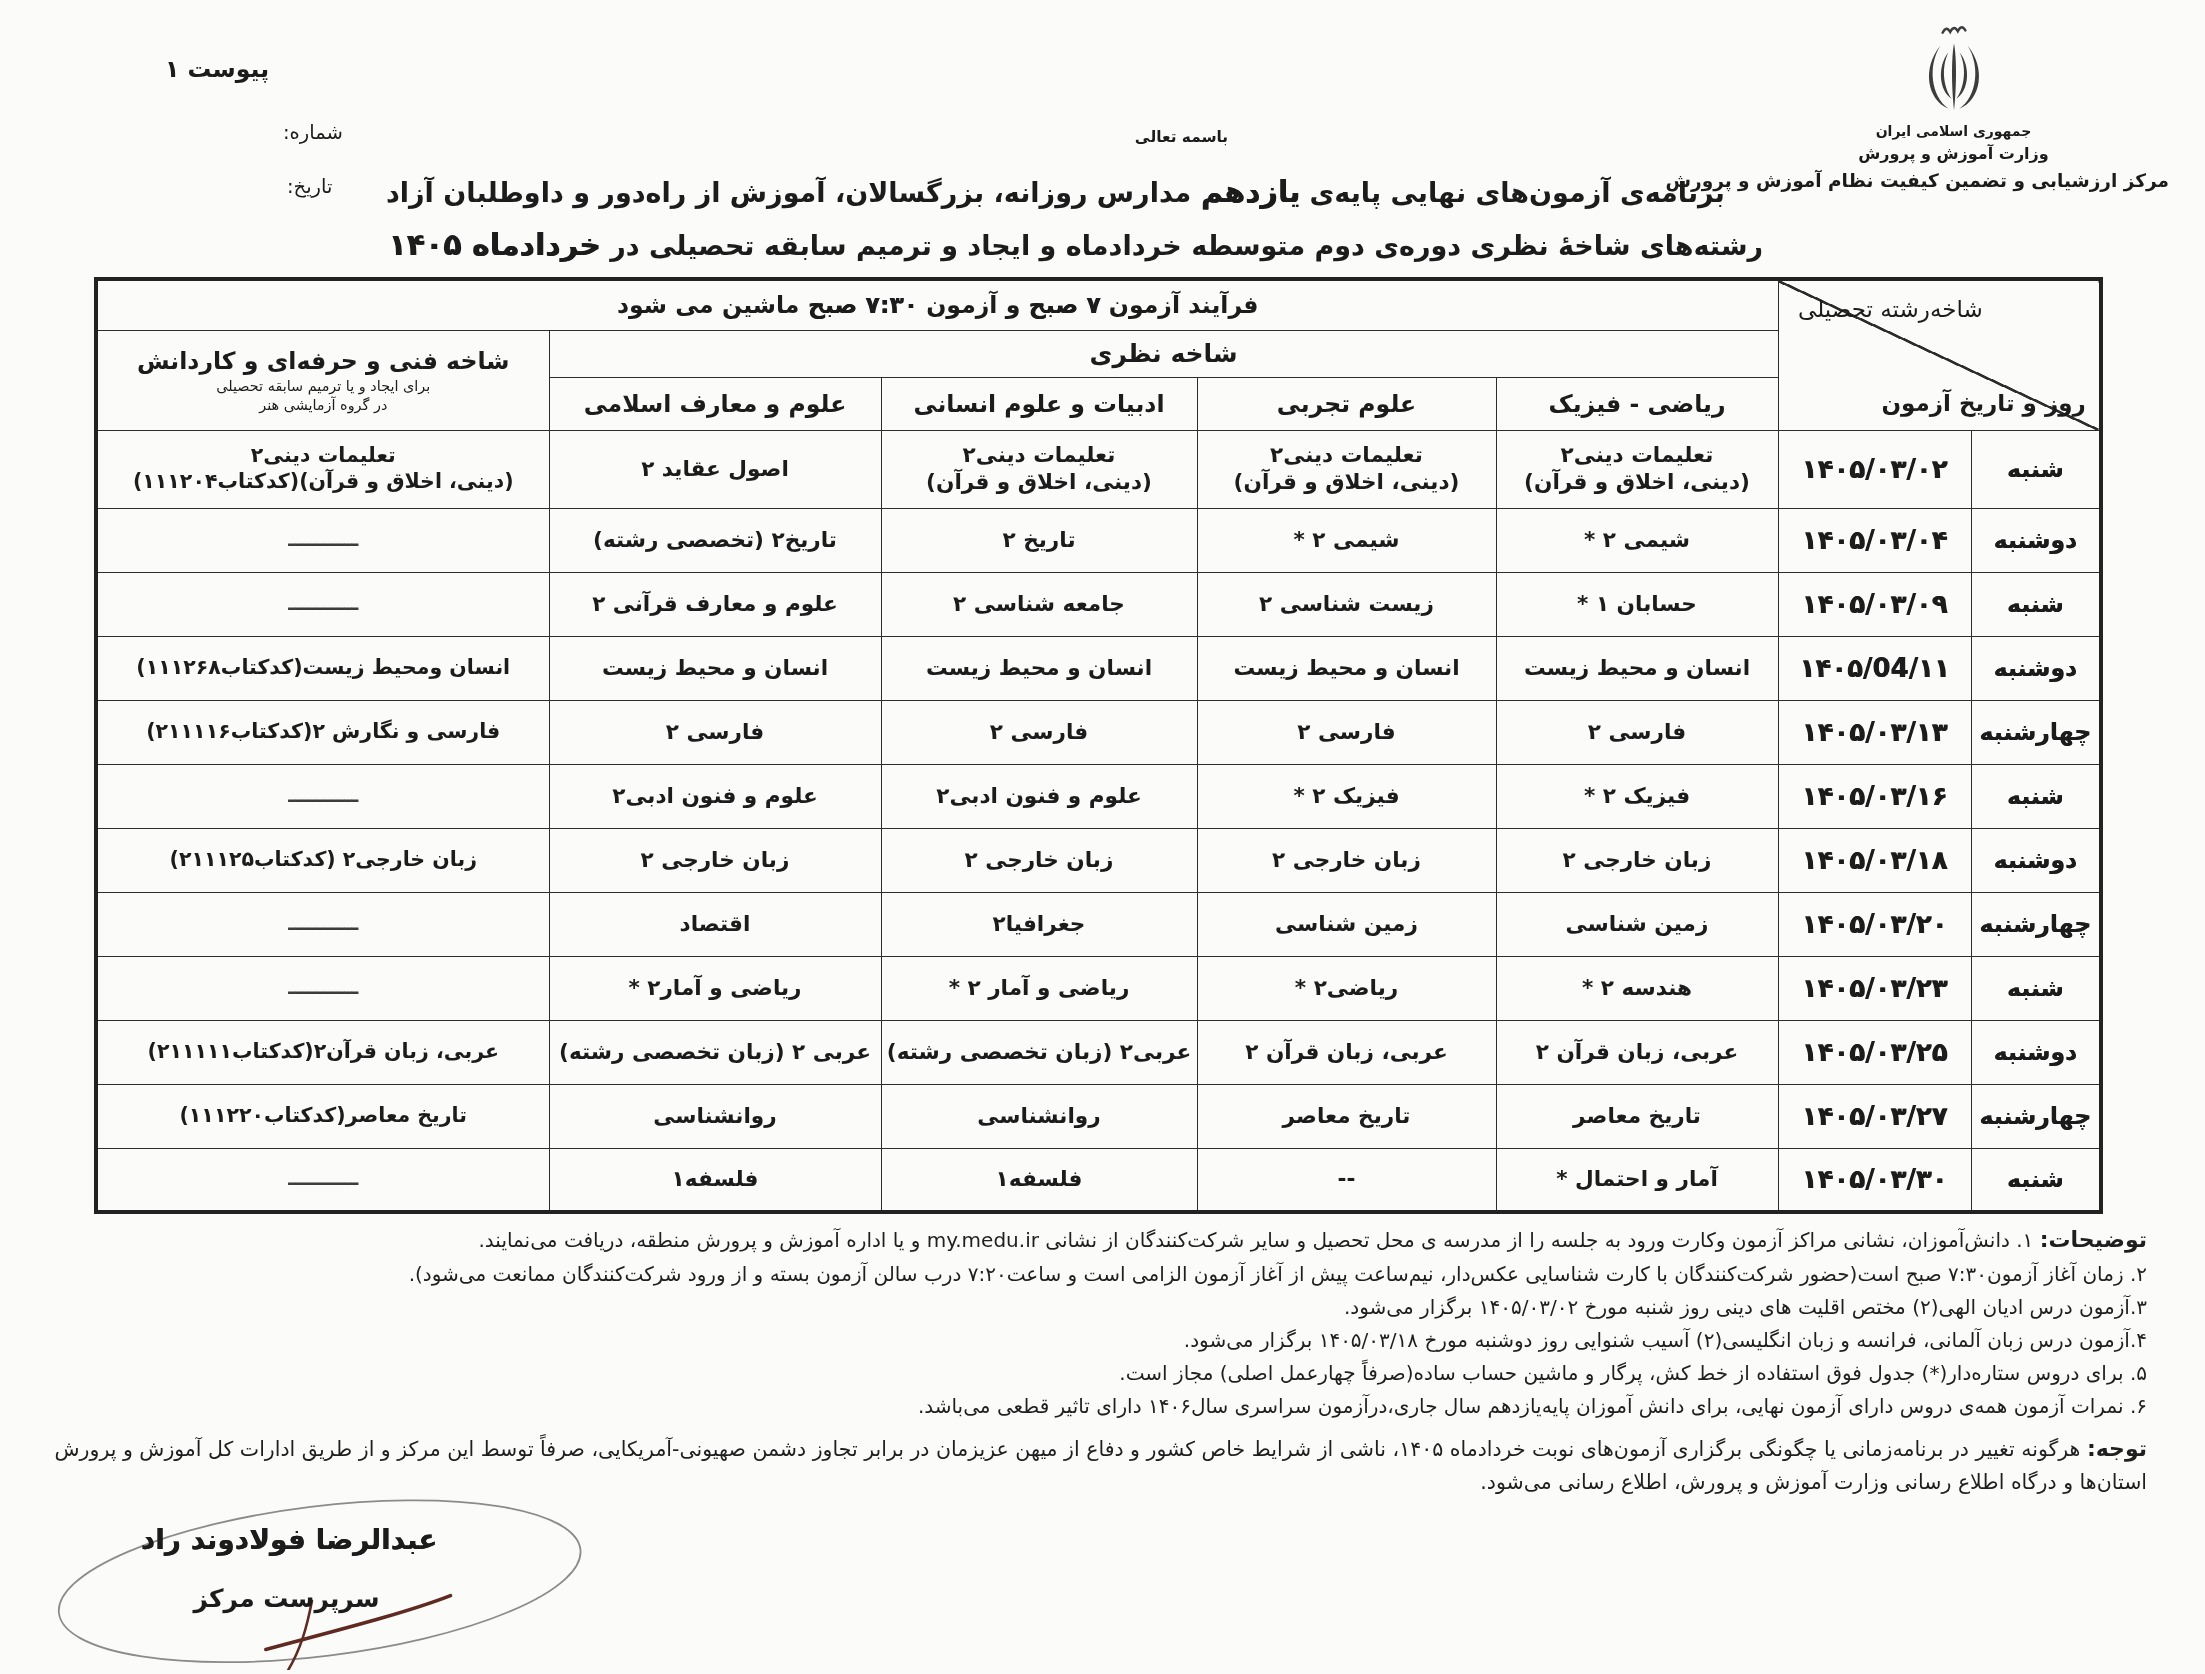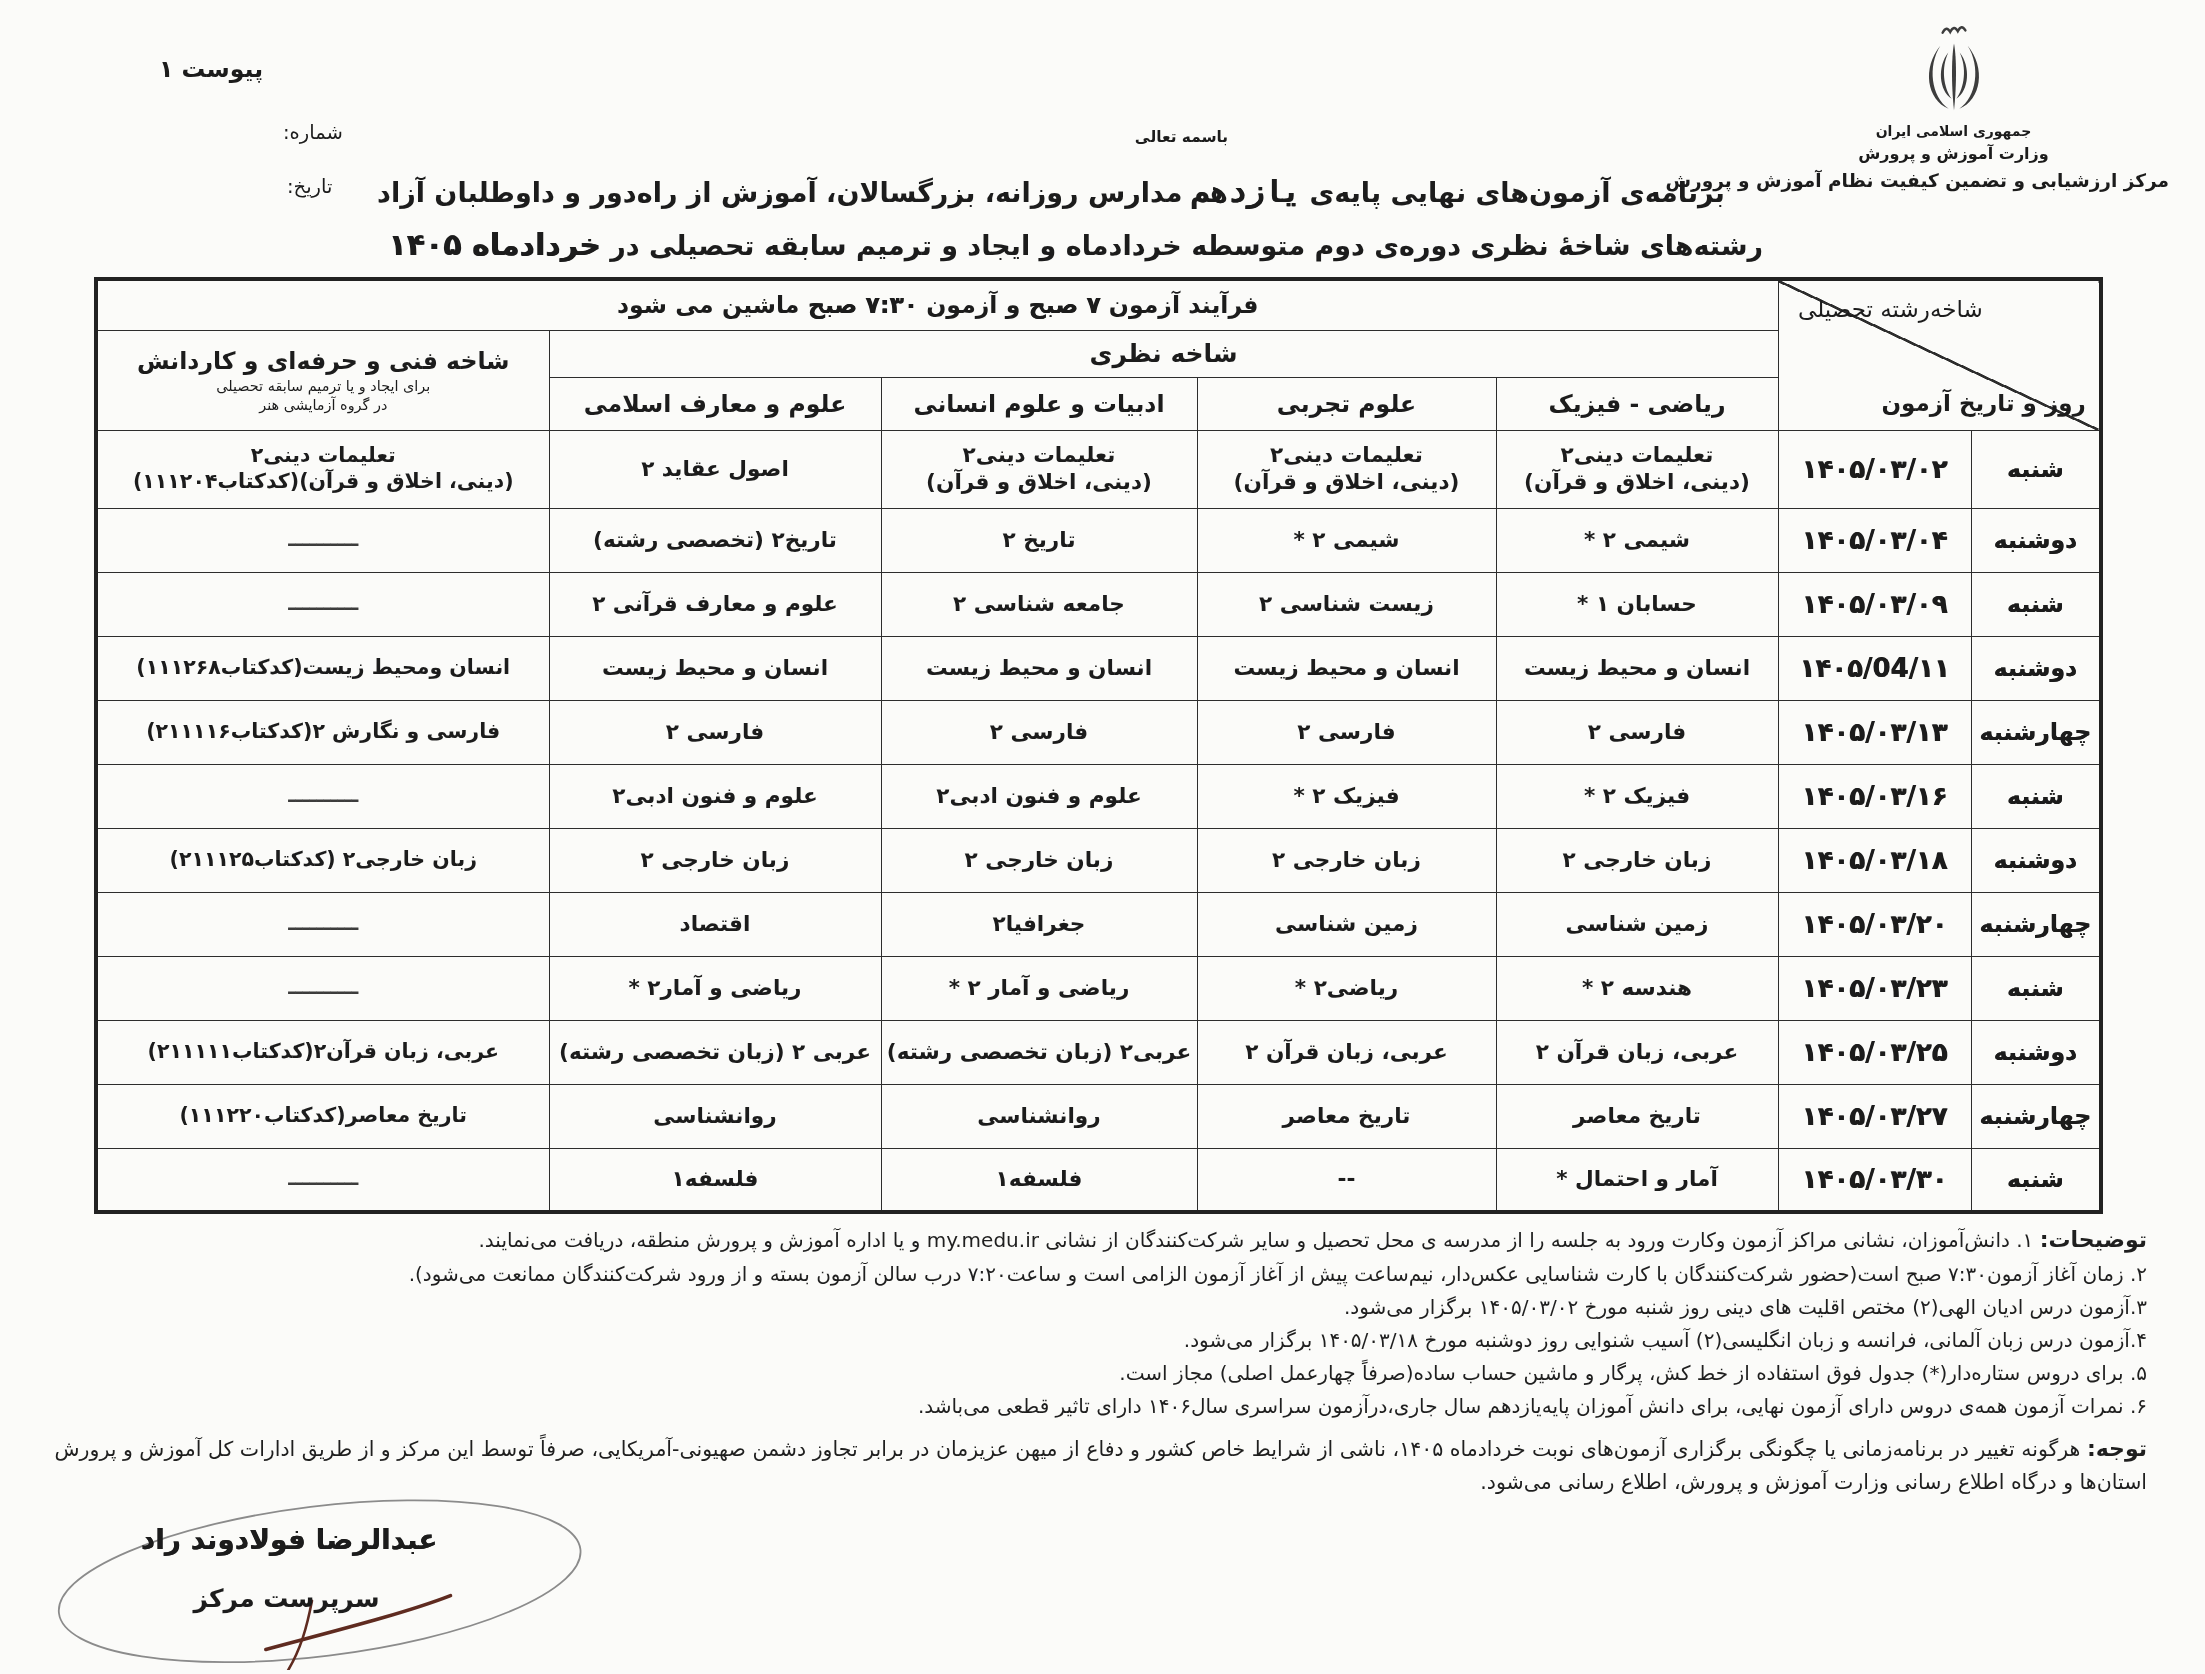--- a/index.html
+++ b/index.html
@@ -8,37 +8,37 @@
     position:relative;
     background:#fbfbf9;
     font-family:"DejaVu Sans", sans-serif;
     color:#1c1c1c;
     overflow:hidden;
     direction:rtl;
   }
   .page { position:absolute; inset:0; }
 
   
-  .attachment { position:absolute; left:159px; top:55px; font-size:23.6px; font-weight:bold; direction:rtl;text-align:right; }
+  .attachment { position:absolute; left:165px; top:55px; font-size:23.6px; font-weight:bold; direction:rtl;text-align:right; }
   .num-label  { position:absolute; left:283px; top:121px; font-size:19.5px; direction:rtl; }
   .date-label { position:absolute; left:287px; top:175px; font-size:19.5px; direction:rtl; }
 
   .bismillah { position:absolute; left:1089px; top:128px; width:185px; text-align:center; font-size:15.4px; font-weight:bold; }
 
   
   .letterhead { position:absolute; right:36px; top:22px; width:431px; text-align:center; }
   .emblem { display:block; margin:0 auto 2.1px auto; }
   .lh1 { font-size:14px; font-weight:bold; margin-top:1px; }
   .lh2 { font-size:16px; font-weight:bold; margin-top:5.1px; }
   .lh3 { font-size:18.5px; font-weight:bold; margin-top:7.2px; white-space:nowrap; }
 
   
   .title1 { position:absolute; top:174px; left:452px; width:1273px; text-align:center;
             font-size:27px; font-weight:bold; white-space:nowrap; }
-  .title1 .grade { font-size:30px; text-shadow:0.6px 0 0 currentColor;font-family:Liberation Mono, monospace; }
+  .title1 .grade { font-size:30px; text-shadow:0.6px 0 0 currentColor; }
   .title2 { position:absolute; top:227px; left:490px; width:1273px; text-align:center;
             font-size:27px; font-weight:bold; white-space:nowrap; }
   .title2 .month { font-size:30px; text-shadow:0.7px 0 0 currentColor; }
 
   
   table.schedule { position:absolute; top:277px; left:94px; width:2005px;
                    border-collapse:collapse; table-layout:fixed; direction:rtl;
                    border:4.6px solid #222; }
   .schedule td { border:1.5px solid #2d2d2d; text-align:center; vertical-align:middle;
                  font-weight:bold; padding:4.1px 5.1px; }

